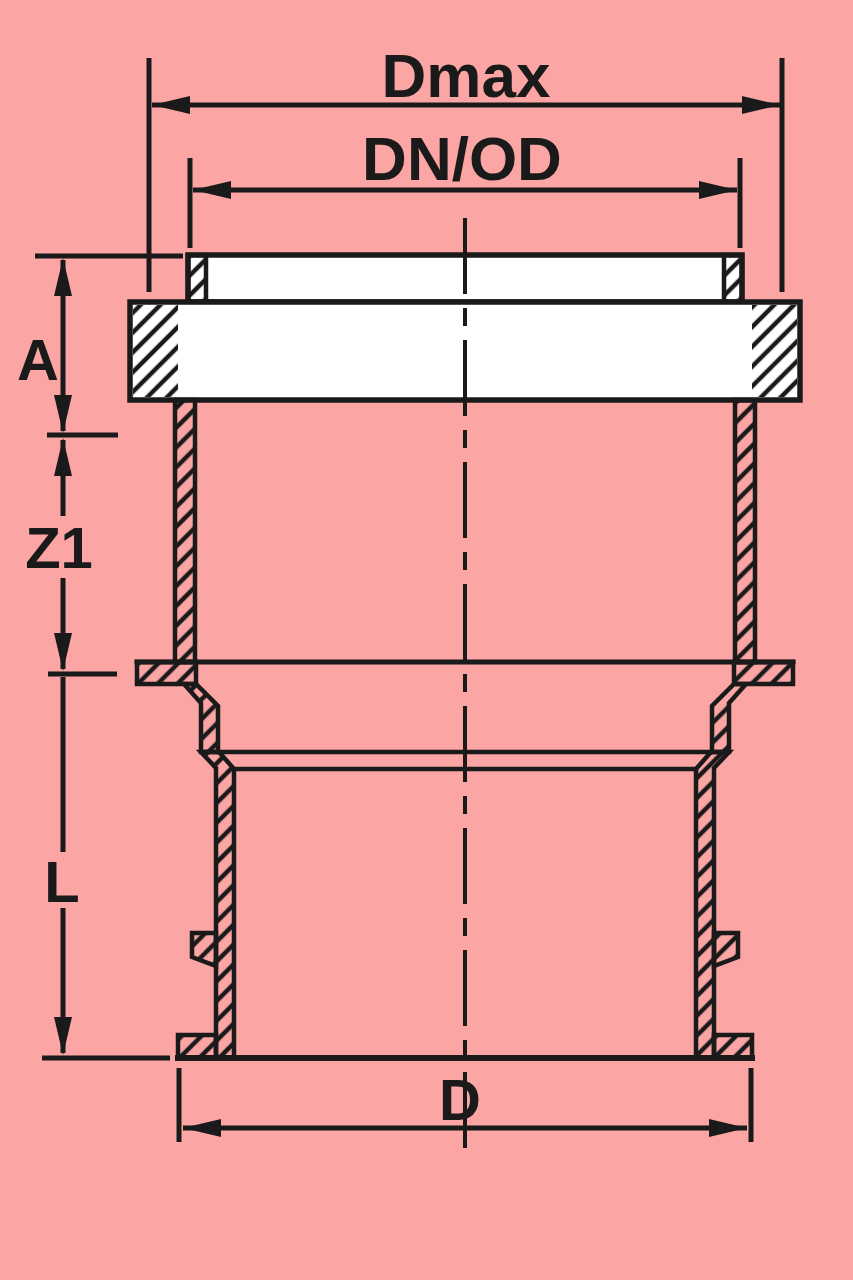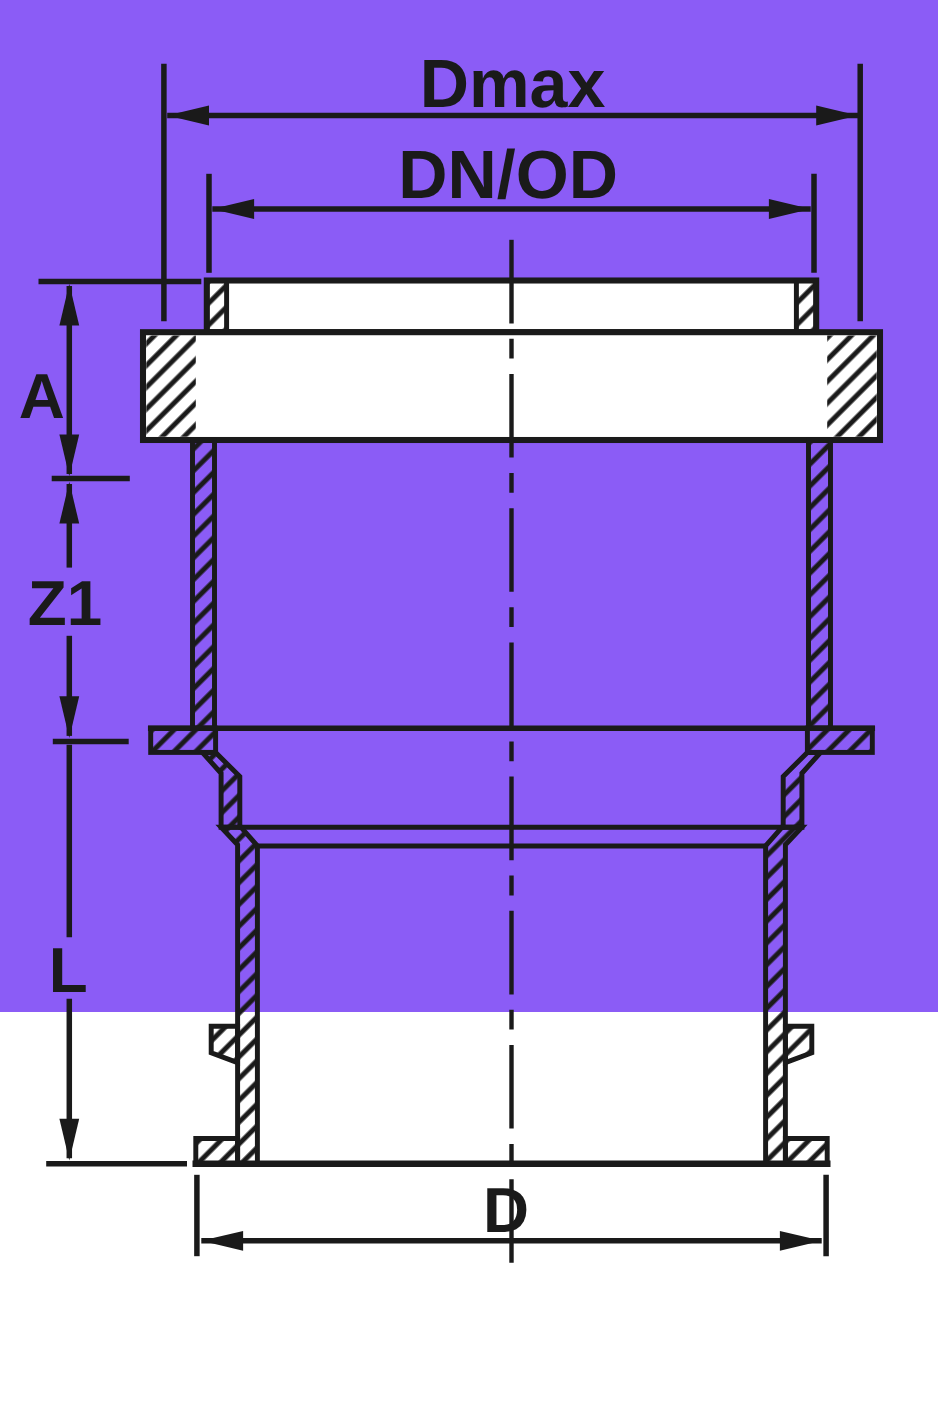--- a/index.html
+++ b/index.html
@@ -7,22 +7,22 @@
     padding: 0;
     background: #ffffff;
     width: 853px;
     height: 1280px;
     overflow: hidden;
     font-family: "Liberation Sans", sans-serif;
   }
   #stage {
     position: relative;
     width: 853px;
-    height: 920px;
-    background: #8b5cf6;
+    height: 1280px;
+    background: #fca5a5;
   }
   svg { display: block; }
   text.dim-label {
     font-family: "Liberation Sans", "DejaVu Sans", sans-serif;
     font-weight: bold;
     fill: #1a1a1a;
   }
   .fs-big  { font-size: 62px; }
   .fs-med  { font-size: 58px; }
 </style>

